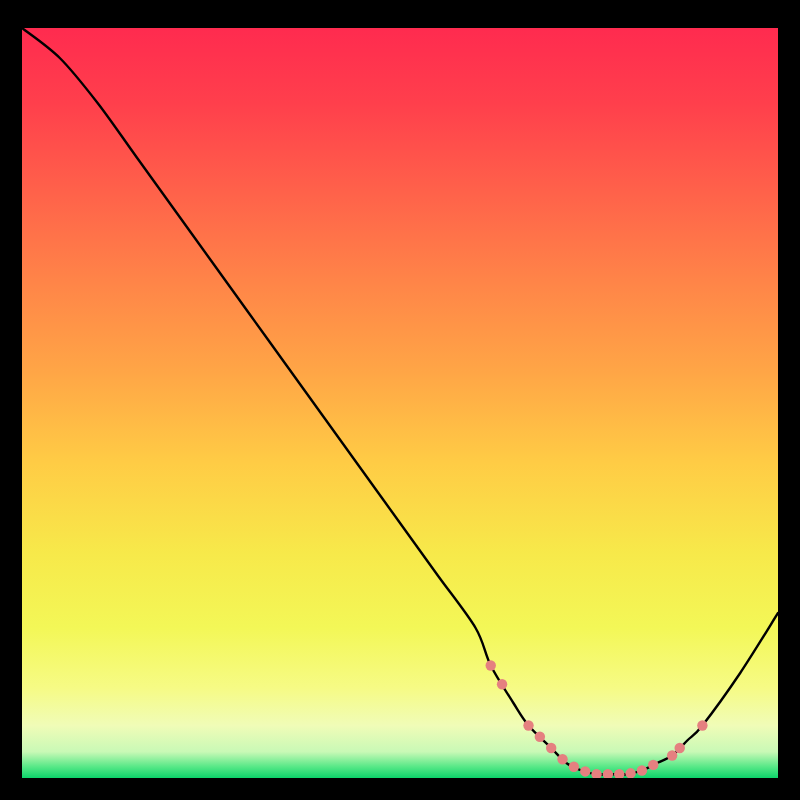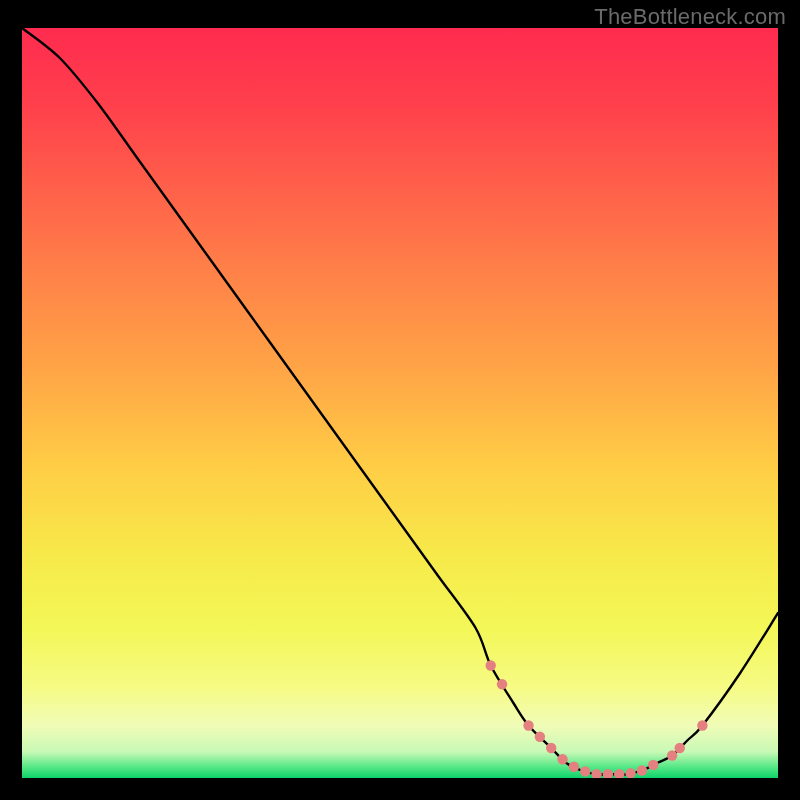--- a/index.html
+++ b/index.html
@@ -36,21 +36,20 @@
     overflow: hidden;
   }
   svg {
     display: block;
   }
 </style>
 </head>
 <body>
 <div class="outer">
 
-  <div class="attribution">TheBottleneck.com</div>
 
   <div class="plot-wrap">
     <svg id="chartSvg" width="756" height="750" viewBox="0 0 756 750" preserveAspectRatio="none">
     <defs>
           <linearGradient id="bgGrad" x1="0" y1="0" x2="0" y2="1">
             <stop offset="0%" stop-color="#ff2b4f"></stop>
             <stop offset="10%" stop-color="#ff3f4c"></stop>
             <stop offset="22%" stop-color="#ff624a"></stop>
             <stop offset="34%" stop-color="#ff8548"></stop>
             <stop offset="46%" stop-color="#ffa646"></stop>

